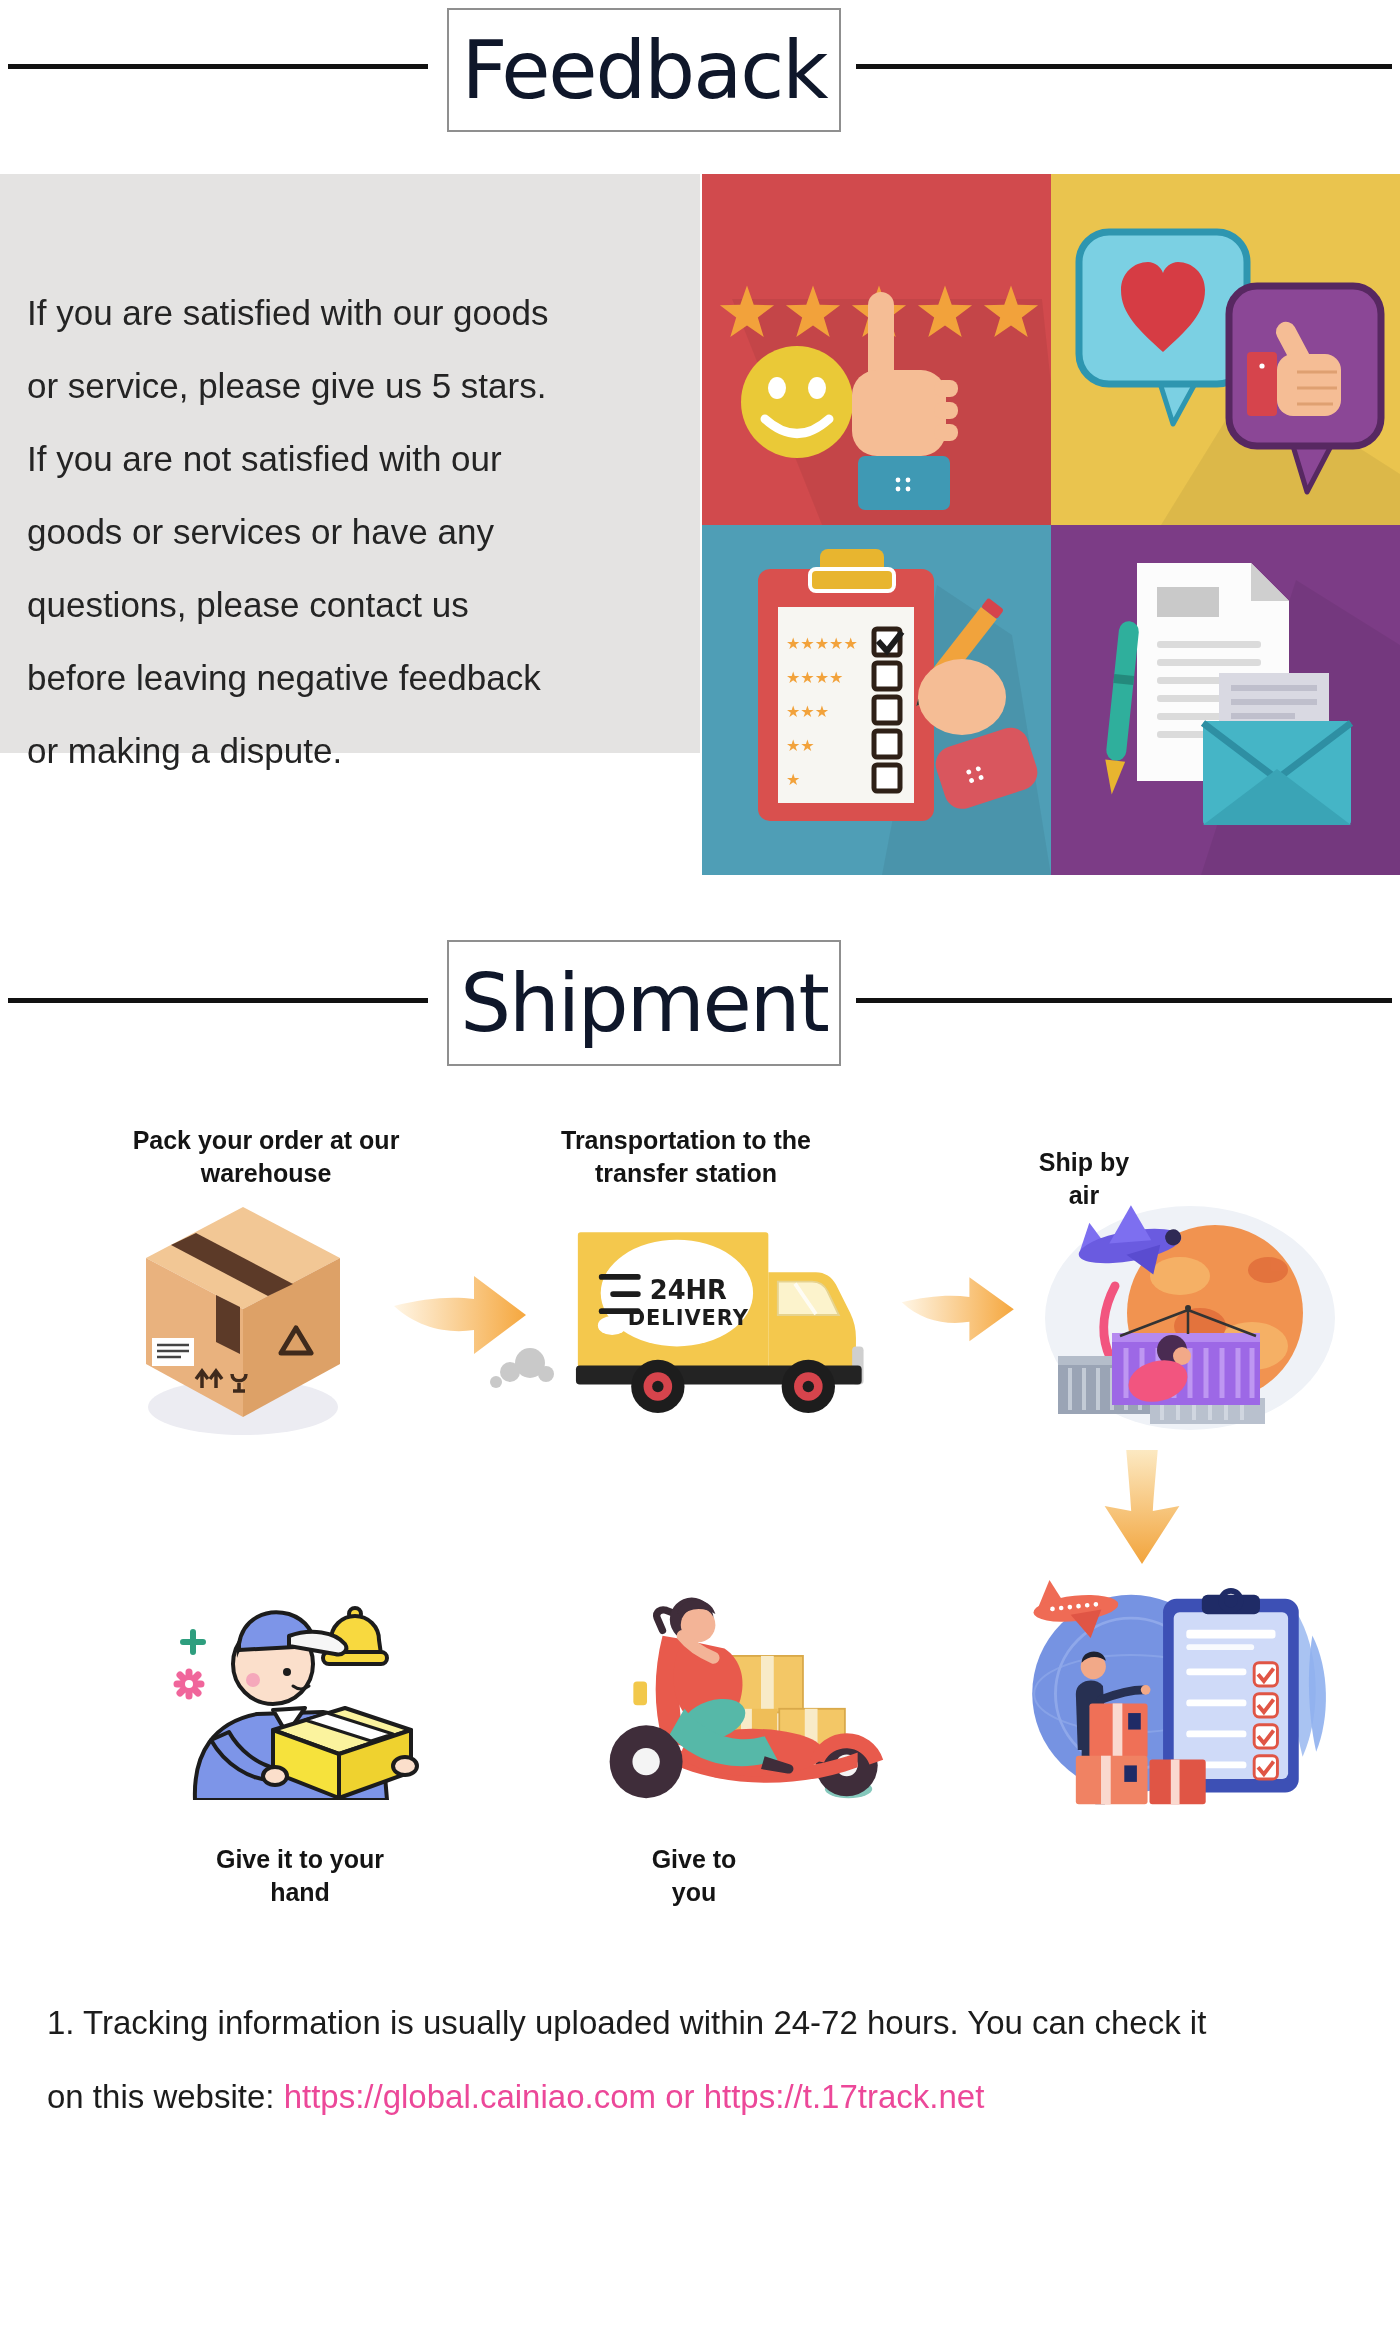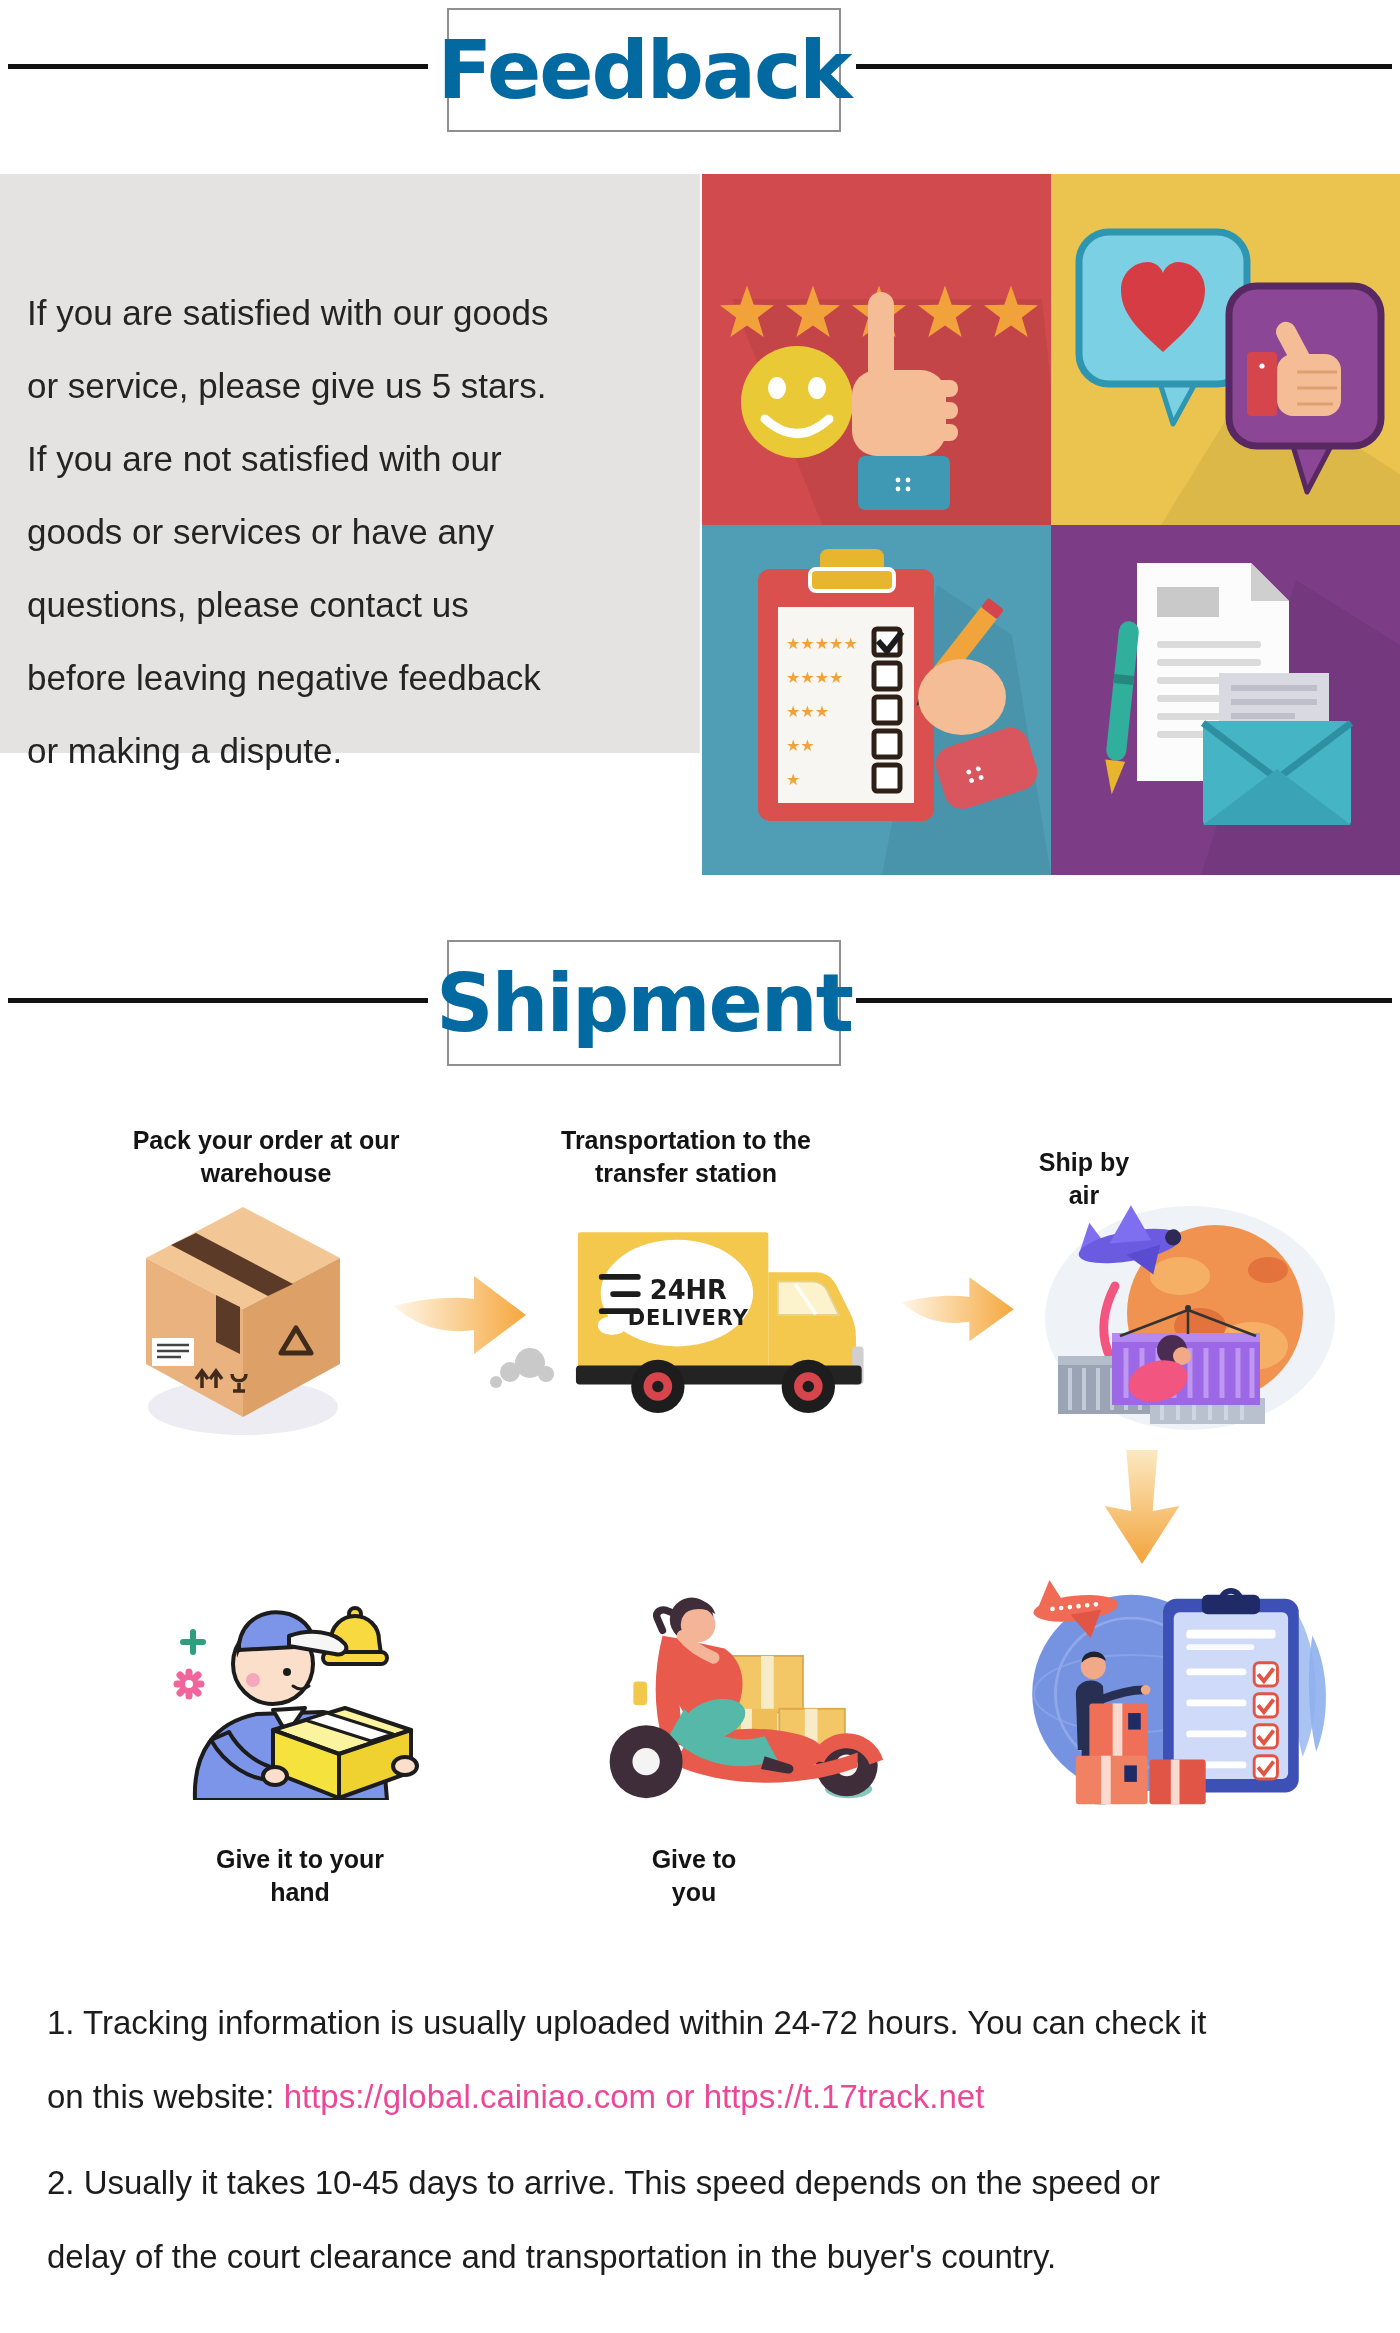--- a/index.html
+++ b/index.html
@@ -1,21 +1,21 @@
 <!DOCTYPE html>
 <html><head>
 <meta charset="utf-8">
 <style>
   html,body{margin:0;padding:0;background:#fff}
   .canvas{position:relative;width:1400px;height:2333px;background:#ffffff;
           font-family:"Liberation Sans",sans-serif;color:#1c1c1c;overflow:hidden}
   .abs{position:absolute}
   .ttl{border:2px solid #8f8f8f;display:flex;align-items:center;justify-content:center;
-       font-family:"DejaVu Sans",sans-serif;font-weight:700;font-size:80px;letter-spacing:-2px;
-       color:#0369a1;background:#fff;white-space:nowrap}
+       font-family:"DejaVu Sans",sans-serif;font-weight:400;font-size:80px;letter-spacing:-2px;
+       color:#0f172a;background:#fff;white-space:nowrap}
   .hline{background:#111;height:5px}
   .graypanel{background:#e4e3e2}
   .para{font-size:35px;line-height:73px;white-space:pre-line;color:#242424}
   .steplabel{font-family:"Liberation Sans",sans-serif;font-weight:700;font-size:25px;line-height:33px;
              text-align:center;white-space:pre-line;color:#141414}
   .notes{font-size:33px;line-height:74px;color:#1c1c1c}
   .notes p{margin:12px;white-space:pre-line}
   .lnk{color:#ec4899}
   .quad{position:absolute;overflow:hidden}
   svg{display:block}
@@ -487,17 +487,15 @@
   </div>
 
   <div class="abs steplabel" style="left:130px;top:1843px;width:340px">Give it to your
 hand</div>
   <div class="abs steplabel" style="left:594px;top:1843px;width:200px">Give to
 you</div>
 
   <div class="abs notes" style="left:35px;top:1974px;width:1348px">
     <p><span>1. Tracking information is usually uploaded within 24-72 hours. You can check it
 on this website: </span><span class="lnk">https://global.cainiao.com or https://t.17track.net</span></p>
-    <p>2. Usually it takes 10-45 days to arrive. This speed depends on the speed or
-delay of the court clearance and transportation in the buyer's country.</p>
   </div>
 
 </div>
 
 </body></html>

